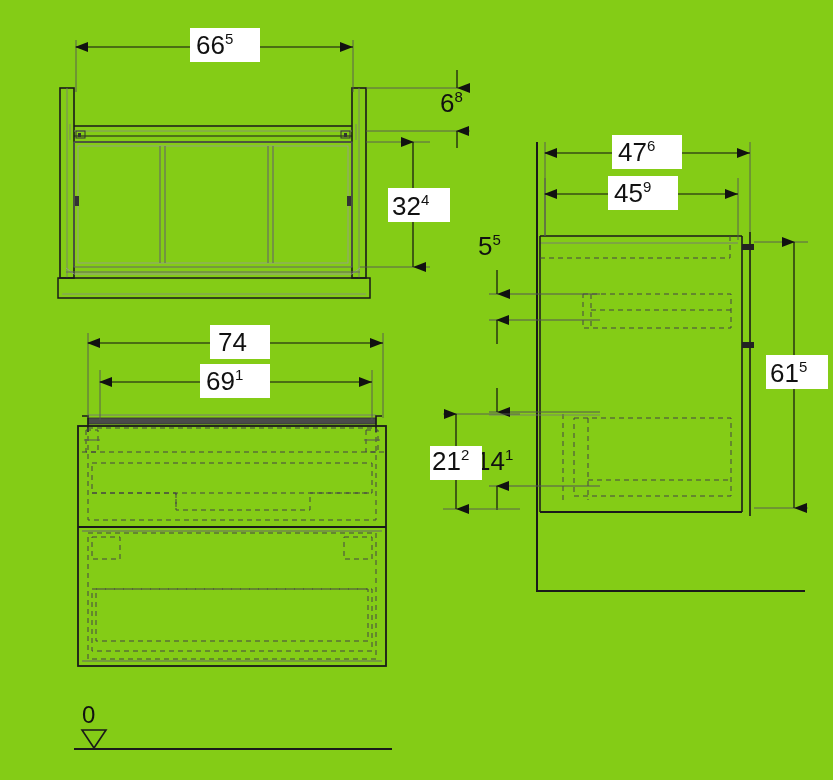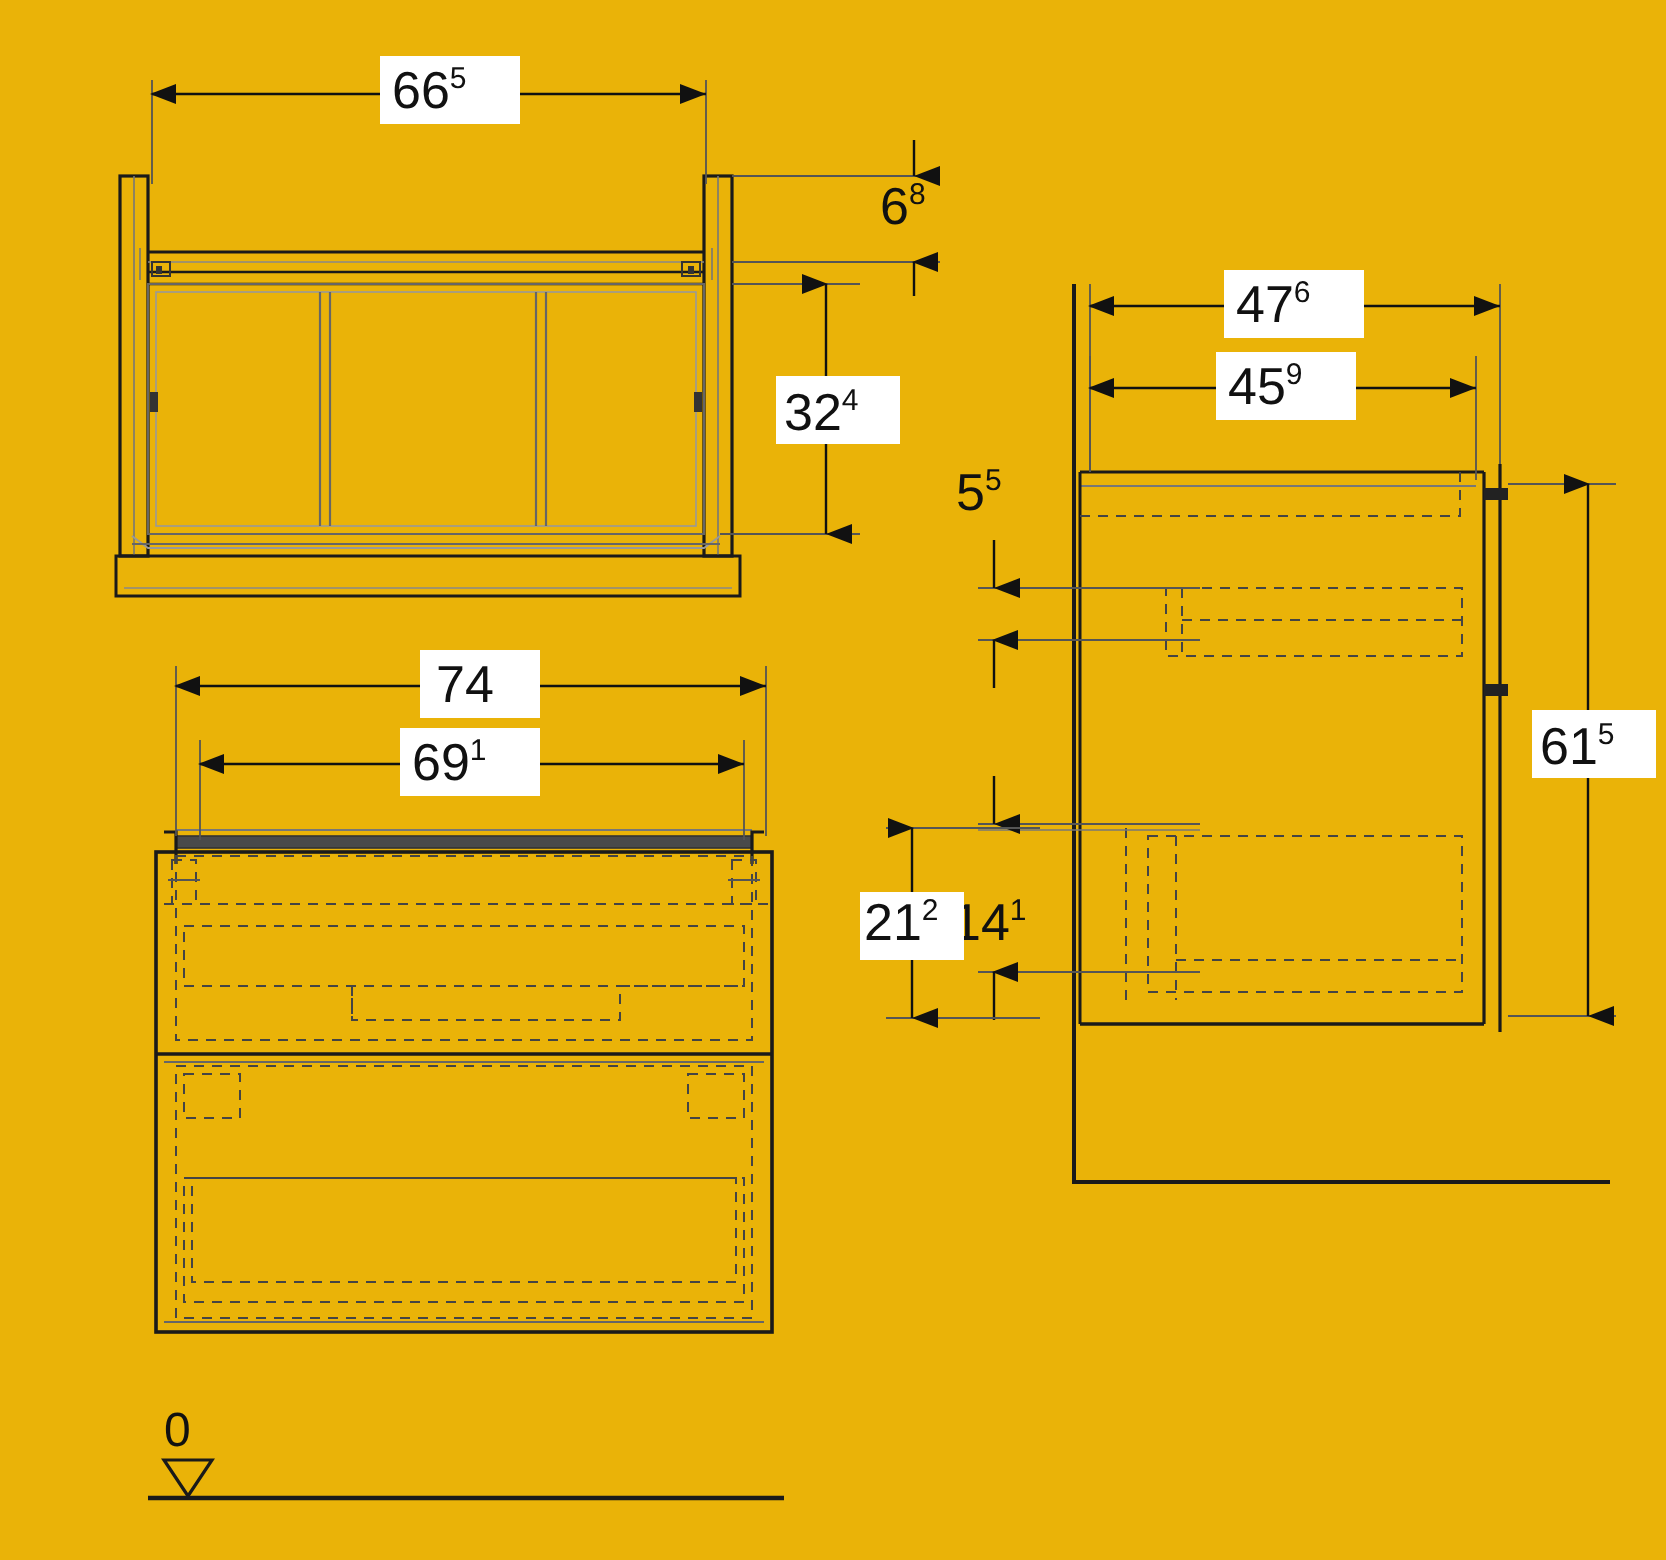--- a/index.html
+++ b/index.html
@@ -1,17 +1,17 @@
 <!DOCTYPE html>
 <html><head>
 <meta charset="utf-8">
 <style>
   html,body{margin:0;padding:0;background:#ffffff;}
   body{width:833px;height:780px;font-family:"Liberation Sans",sans-serif;color:#1a1a1a;}
-  #stage{position:relative;width:833px;height:780px;overflow:hidden;background:#eab308;}
+  #stage{position:relative;width:833px;height:780px;overflow:hidden;background:#84cc16;}
   svg{display:block;position:absolute;left:0;top:0;}
   .dimtxt{font-family:"Liberation Sans",sans-serif;font-size:26px;fill:#111;}
   .dimsup{font-family:"Liberation Sans",sans-serif;font-size:15px;fill:#111;}
   .zerotxt{font-family:"Liberation Sans",sans-serif;font-size:24px;fill:#111;}
 </style>
 </head>
 <body>
 
 <div id="stage">
 

